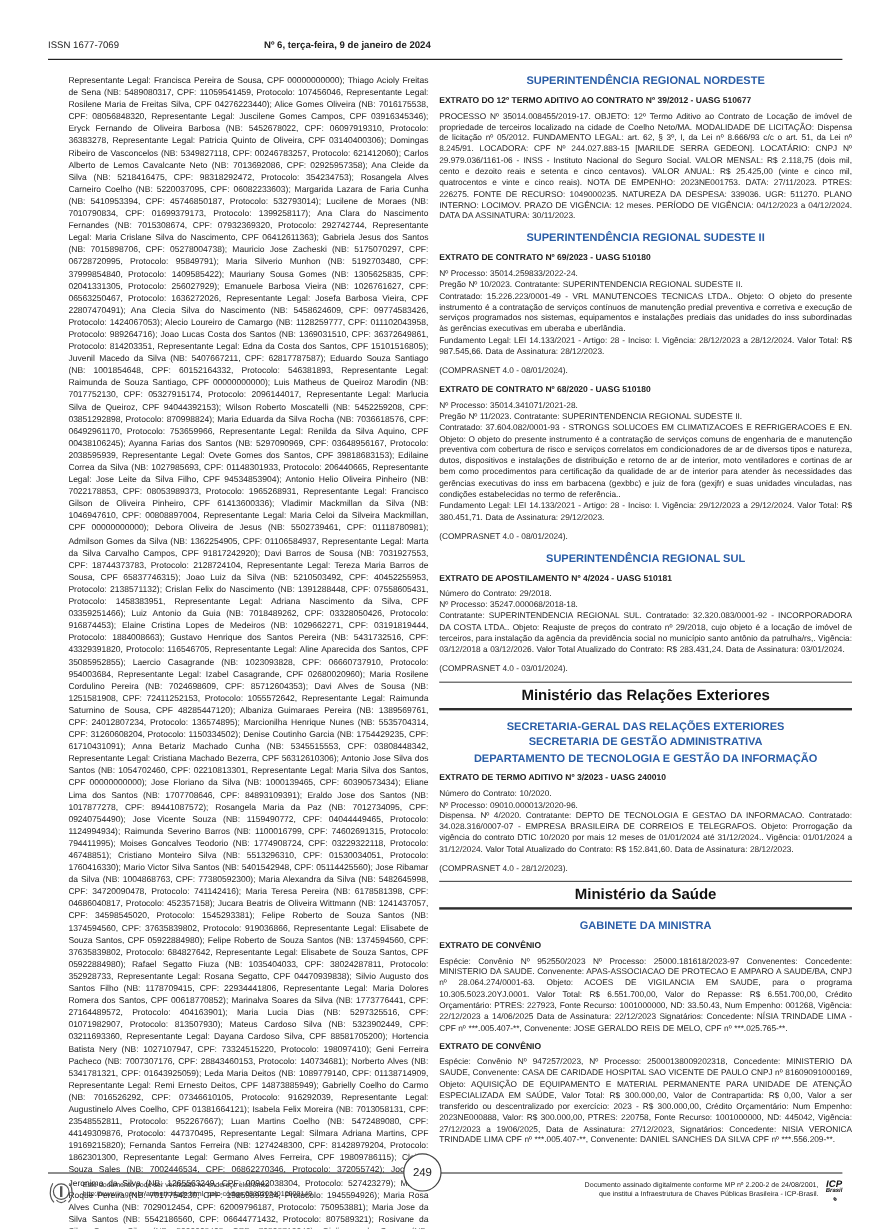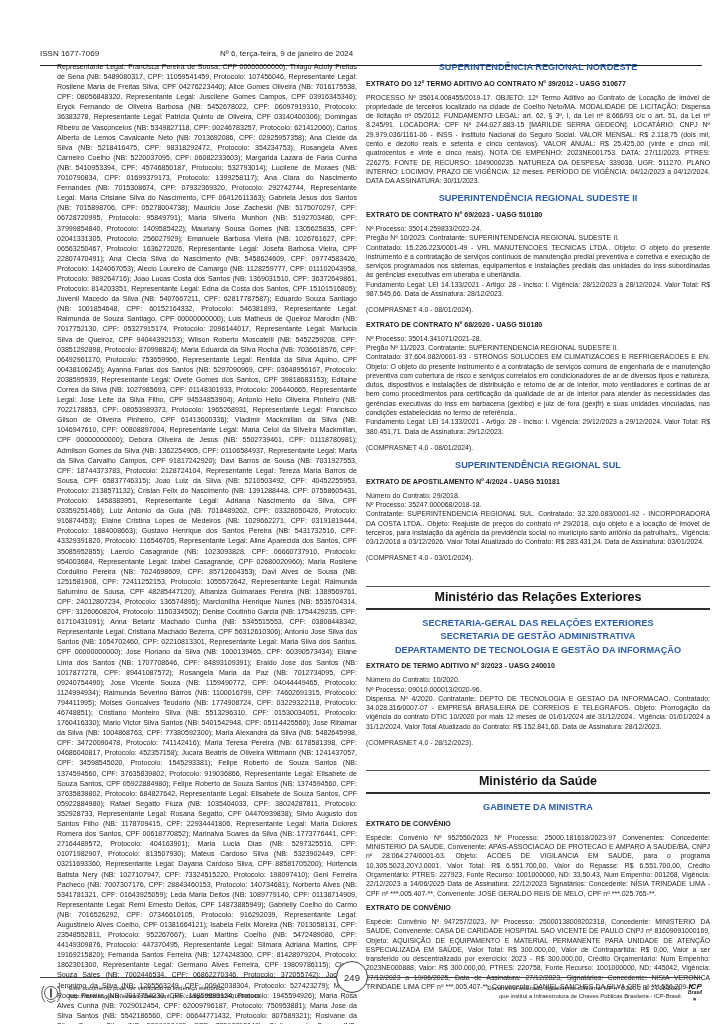--- a/index.html
+++ b/index.html
@@ -14,41 +14,41 @@
     position:absolute;left:40px;right:22px;top:33px;
     border-bottom:1.5px solid #222;padding-bottom:7px;
     display:flex;align-items:baseline;
   }
   .header-left{flex:1;display:flex;align-items:baseline;padding-left:17px;}
   .masthead{
     font-family:"Liberation Serif", serif;font-weight:bold;
     font-size:17px;letter-spacing:.4px;white-space:nowrap;
   }
   .section-label{font-size:10.5px;font-weight:bold;margin-left:7px;white-space:nowrap;}
-  .issn{width:180px;font-size:8px;white-space:nowrap;margin-top:16px;}
-  .edition{font-size:8px;white-space:nowrap;text-align:right;}
+  .issn{width:180px;font-size:8px;white-space:nowrap;}
+  .edition{font-size:8px;white-space:nowrap;text-align:right;font-weight:bold;}
   
   .columns{position:absolute;top:62px;left:40px;right:14px;display:flex;gap:9px;}
   .col-left{
     flex:none;width:317px;padding-left:17px;box-sizing:border-box;
     font-size:7.1px;line-height:10.1px;text-align:justify;
     word-spacing:.2px;
   }
   .col-right{flex:1;min-width:0;}
   
   .org{color:var(--blue,#2b5ea7);font-weight:bold;text-align:center;font-size:9.2px;line-height:11.5px;margin-top:8px;}
   .org:first-child{margin-top:0;}
   .orgsub{color:var(--blue,#2b5ea7);font-weight:bold;text-align:center;font-size:9.2px;line-height:11.5px;margin-top:2px;}
   .title{font-weight:bold;font-size:7.1px;margin:6px 0 5px;}
   .para{font-size:6.9px;line-height:9.3px;text-align:justify;white-space:pre-line;word-spacing:.2px;}
   .note{font-size:6.9px;line-height:9.3px;margin:7px 0 1px;}
   .ministry{
     font-size:12.5px;font-weight:bold;text-align:center;color:#111;
     border-top:1px solid #555;border-bottom:2.5px solid #2e2e2e;
-    padding:3px 0 4px;margin:23px 0 3px;
+    padding:3px 0 4px;margin:5px 0 3px;
   }
   
   .footer-rule{position:absolute;left:40px;right:22px;top:977px;border-top:1px solid #444;}
   .page-circle{
     position:absolute;left:352px;top:977px;transform:translate(-50%,-50%);
     width:30px;height:30px;border-radius:50%;border:1px solid #444;background:#fff;
     display:flex;align-items:center;justify-content:center;font-size:9.5px;color:#222;
   }
   .footer-left{
     position:absolute;left:40px;top:984px;display:flex;gap:7px;align-items:flex-start;

